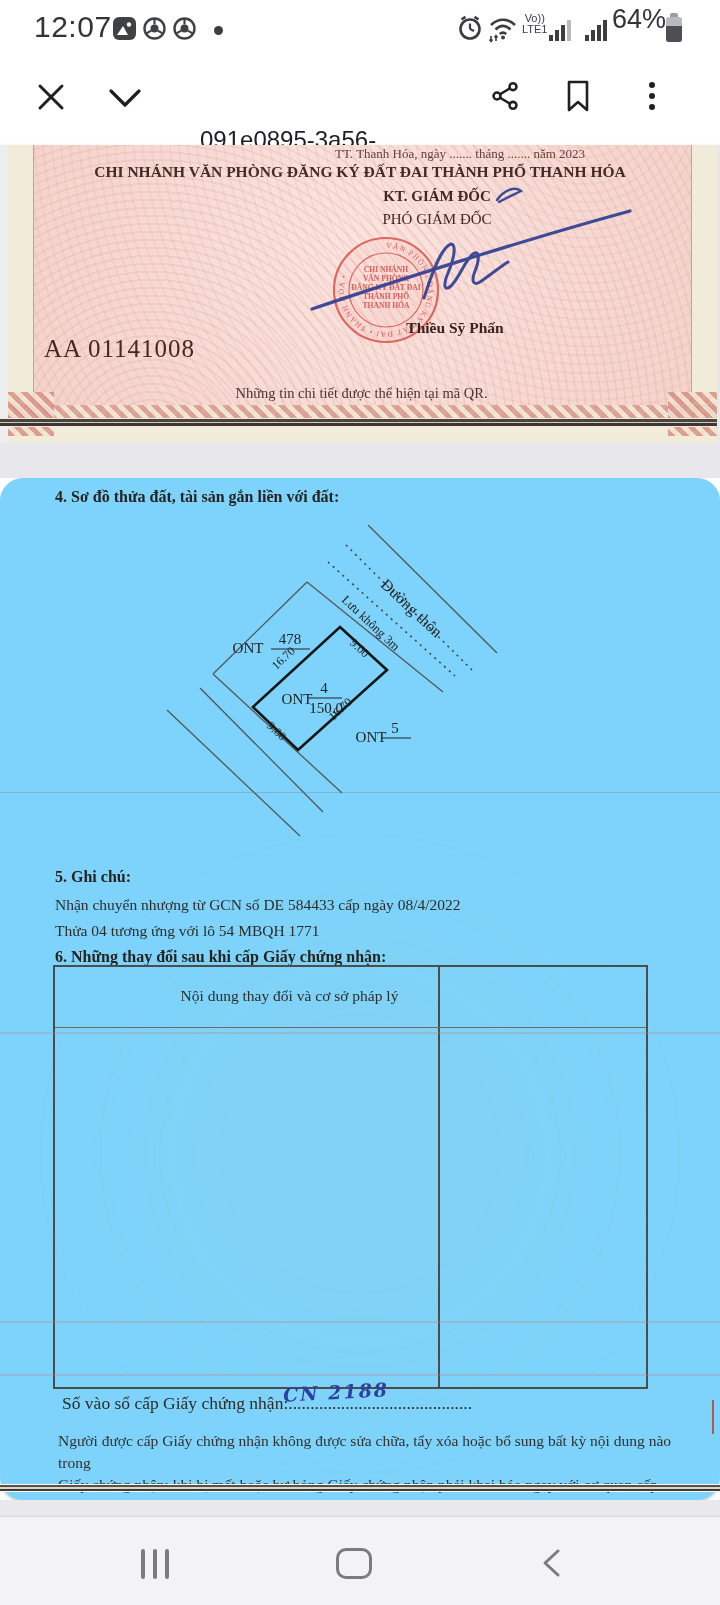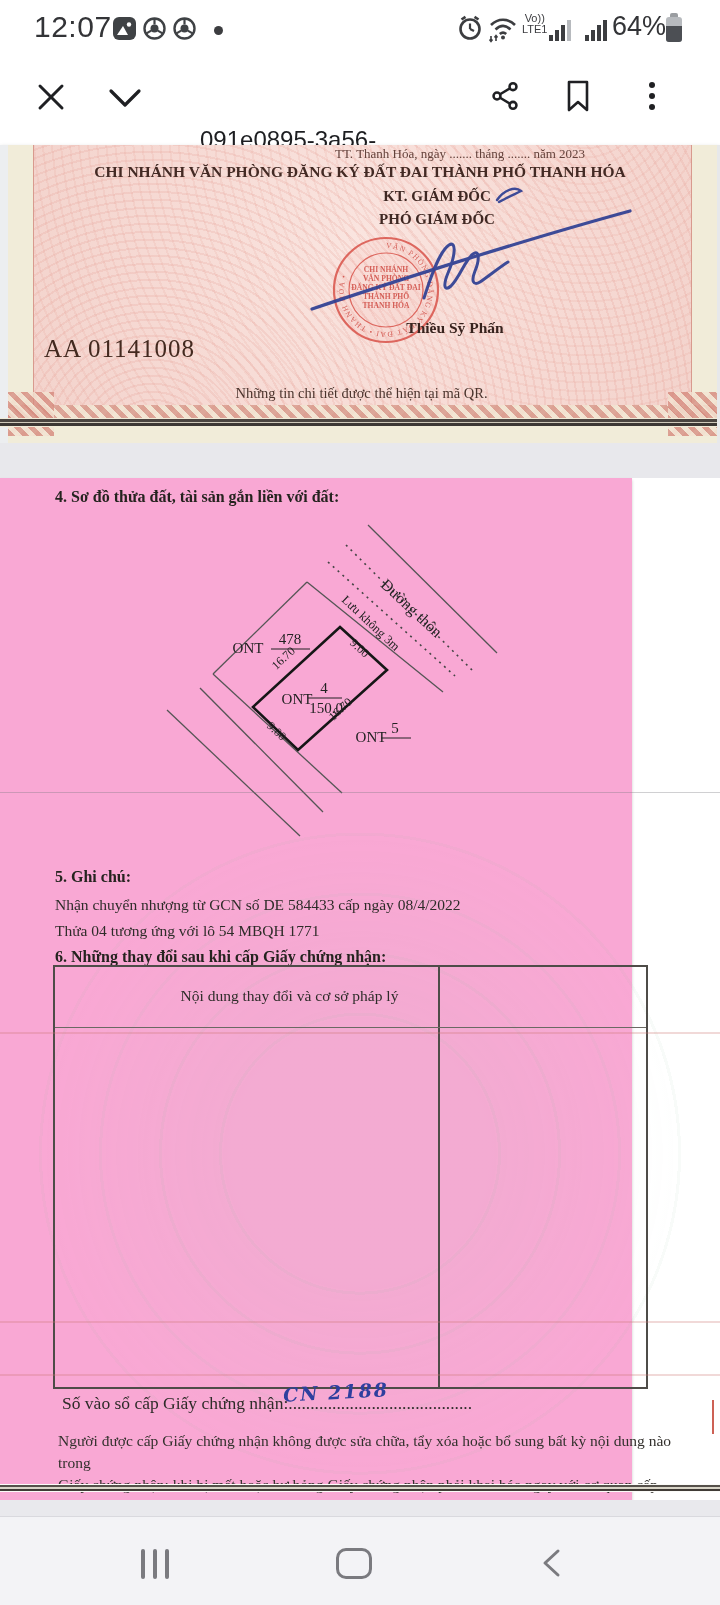--- a/index.html
+++ b/index.html
@@ -6,21 +6,21 @@
   .screen{position:relative;width:720px;height:1605px;margin:0 auto;overflow:hidden;
           background:#ffffff;font-family:"Liberation Sans",sans-serif;}
   .abs{position:absolute;}
 
   
   .statusbar{left:0;top:0;width:720px;height:56px;background:#ffffff;color:#38393c;}
   .time{left:34px;top:10px;font-size:30px;letter-spacing:.5px;color:#333437;}
   .sb-ic{color:#45474b;}
   .notif-dot{left:214px;top:26px;width:9px;height:9px;border-radius:50%;background:#3c3d40;}
   .volte{left:522px;top:13px;font-size:11px;line-height:11px;color:#3c3d40;text-align:center;}
-  .pct{left:612px;top:11px;font-size:27px;color:#333437;}
+  .pct{left:612px;top:4px;font-size:27px;color:#333437;}
   .batt{left:666px;top:13px;width:16px;height:29px;}
   .batt .nub{position:absolute;left:4px;top:0;width:8px;height:4px;background:#9a9da1;border-radius:2px 2px 0 0;}
   .batt .body{position:absolute;left:0;top:4px;width:16px;height:25px;border-radius:3px;background:#b7babe;overflow:hidden;}
   .batt .fill{position:absolute;left:0;bottom:0;width:16px;height:16px;background:#4c4f54;}
 
   
   .toolbar{left:0;top:56px;width:720px;height:89px;background:#ffffff;}
   .tb-btn{color:#1f2023;}
   .tb-title{left:200px;top:70px;width:330px;font-size:24px;color:#1d1e21;white-space:nowrap;}
   .tb-url{left:188px;top:112px;width:330px;font-size:17px;color:#3f4144;white-space:nowrap;}
@@ -32,37 +32,37 @@
   .cert-panel{left:33px;top:0;width:657px;height:260px;border-left:1px solid #d89a8e;border-right:1px solid #d89a8e;
     background-color:#f8dcd7;
     background-image:
       repeating-radial-gradient(circle at 18% 118%, rgba(255,255,255,0) 0 3px, rgba(228,152,142,.20) 3px 5px, rgba(255,255,255,0) 5px 8px),
       repeating-radial-gradient(circle at 84% -18%, rgba(255,255,255,0) 0 4px, rgba(230,158,146,.16) 4px 6px, rgba(255,255,255,0) 6px 9px),
       radial-gradient(circle at 50% 40%, #fae5e0 0%, #f6d9d3 60%, #f3d3cc 100%);}
   .cert-text{font-family:"Liberation Serif",serif;color:#3f2823;}
   .c-date{left:280px;top:1px;width:360px;text-align:center;font-size:13px;color:#63413a;white-space:nowrap;}
   .c-office{left:0px;top:18px;width:720px;text-align:center;font-size:15.5px;font-weight:bold;color:#432a24;}
   .c-kt{left:287px;top:43px;width:300px;text-align:center;font-size:15px;font-weight:bold;}
-  .c-pho{left:287px;top:66px;width:300px;text-align:center;font-size:15px;font-weight:bold;}
+  .c-pho{left:287px;top:66px;width:300px;text-align:center;font-size:15px;font-weight:normal;}
   .c-name{left:305px;top:174px;width:300px;text-align:center;font-size:15.5px;font-weight:bold;color:#37231e;}
   .c-serial{left:44px;top:190px;font-size:25px;font-weight:normal;color:#43291f;letter-spacing:1px;}
   .c-qr{left:33px;top:240px;width:657px;text-align:center;font-size:14.5px;color:#4a332c;}
   .orn{background:
       repeating-linear-gradient(45deg, rgba(214,140,128,.85) 0 5px, rgba(243,227,210,.9) 5px 10px),
       repeating-linear-gradient(-45deg, rgba(214,140,128,.5) 0 5px, rgba(243,227,210,0) 5px 10px);}
   .orn-bottom{left:8px;top:260px;width:709px;height:13px;opacity:.85;}
   .orn-corner-l{left:8px;top:247px;width:46px;height:44px;opacity:.9;}
   .orn-corner-r{left:668px;top:247px;width:49px;height:44px;opacity:.9;}
   .foldline{left:0;top:273px;width:720px;height:9px;background:linear-gradient(#f1ecd9 0 1px,#4a4440 1px 4px,#cfc9ba 4px 5px,#3c3734 5px 8px,#f1ecd9 8px 9px);}
 
   
   .pagegap{left:0;top:443px;width:720px;height:35px;background:#e8e8ec;}
 
   
-  .page2{left:0;top:478px;width:632px;height:1022px;background:#f9a8d4;box-shadow:0 2px 3px rgba(0,0,0,.2);}
+  .page2{left:0;top:478px;width:720px;height:1022px;background:#7dd3fc;box-shadow:0 2px 3px rgba(0,0,0,.2);border-radius:23px;}
   .doc{font-family:"Liberation Serif",serif;color:#2e2c29;}
   .wm{left:10px;top:270px;width:700px;height:780px;pointer-events:none;opacity:.55;background:
       radial-gradient(circle at 50% 52%, rgba(170,205,180,.14) 0 24%, rgba(170,205,180,0) 60%),
       radial-gradient(circle at 50% 52%, transparent 0 138px, rgba(140,185,155,.14) 138px 141px, transparent 141px),
       radial-gradient(circle at 50% 52%, transparent 0 198px, rgba(140,185,155,.13) 198px 201px, transparent 201px),
       radial-gradient(circle at 50% 52%, transparent 0 258px, rgba(140,185,155,.12) 258px 261px, transparent 261px),
       radial-gradient(circle at 50% 52%, transparent 0 318px, rgba(140,185,155,.11) 318px 321px, transparent 321px);}
   .s-title{font-size:16px;font-weight:bold;color:#25231f;}
   .s4{left:55px;top:10px;}
   .s5{left:55px;top:390px;}

